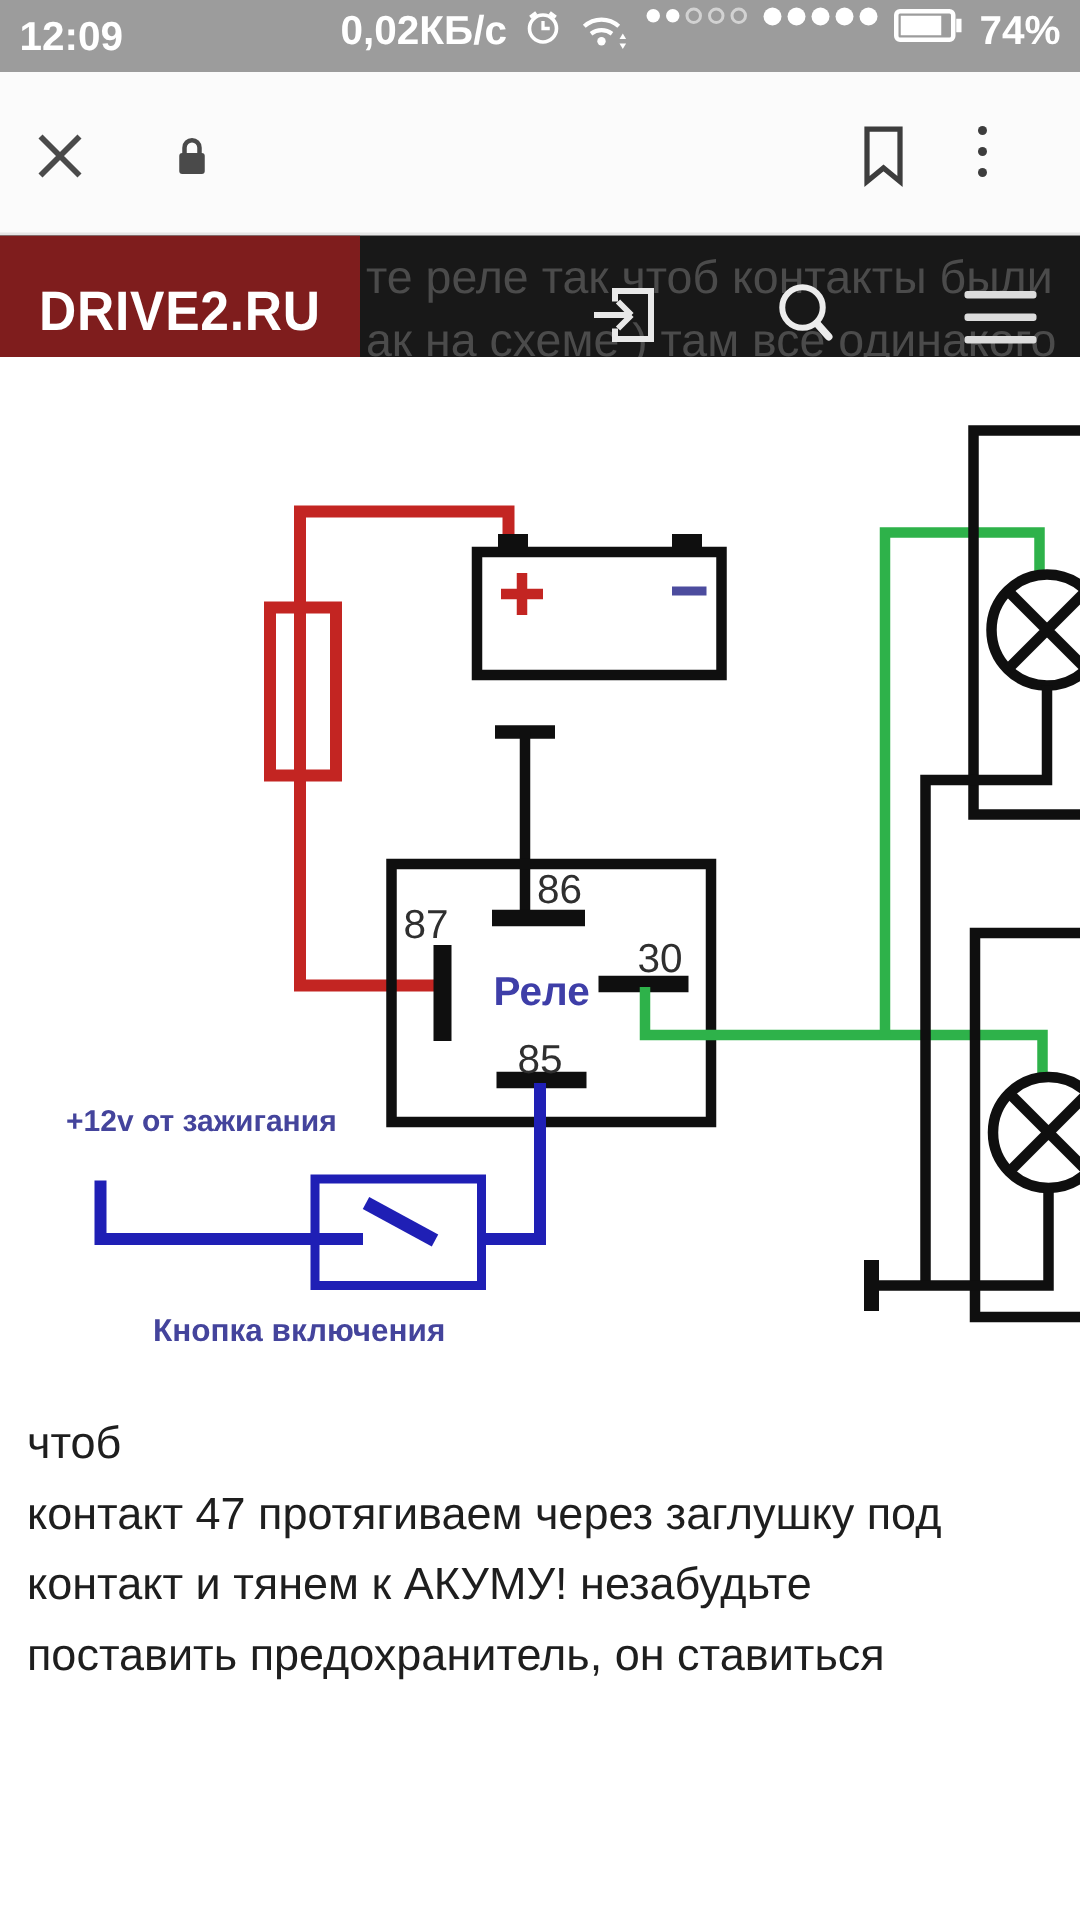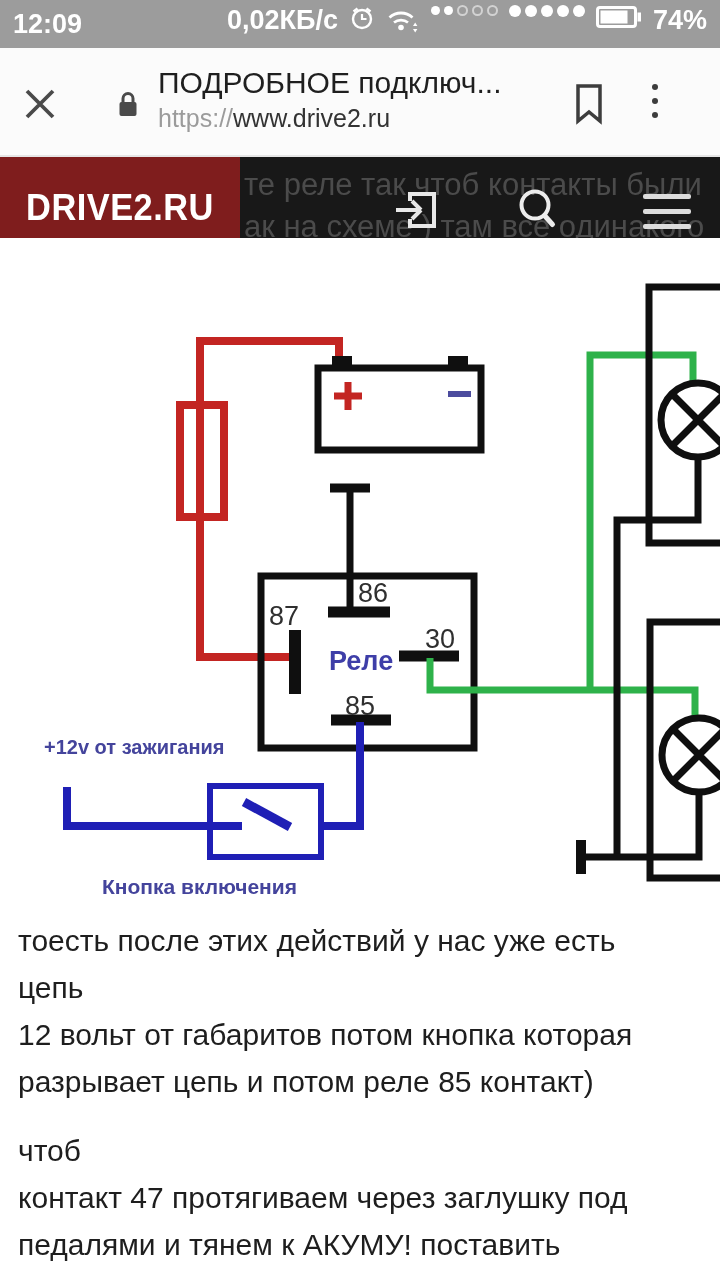--- a/index.html
+++ b/index.html
@@ -115,26 +115,20 @@
     <svg width="36" height="36" viewBox="0 0 36 36">
       <path d="M5 5 L31 31 M31 5 L5 31" stroke="#4a4a4a" stroke-width="3.8"></path>
     </svg>
   </span>
   <span class="lock">
     <svg width="24" height="30" viewBox="0 0 24 30">
       <path d="M7 13 V8.5 a5 5 0 0 1 10 0 V13" fill="none" stroke="#4a4a4a" stroke-width="3"></path>
       <rect x="3.5" y="12" width="17" height="14" rx="2" fill="#4a4a4a"></rect>
     </svg>
   </span>
-  <div class="title-block">
-    <div class="page-title">ПОДРОБНОЕ подключ...</div>
-    <div class="page-url">
-      <span class="url-scheme">https://</span><span class="url-host">www.drive2.ru</span>
-    </div>
-  </div>
   <span class="bookmark-btn">
     <svg width="34" height="44" viewBox="0 0 34 44">
       <path d="M6 4 H28 V39 L17 30 L6 39 Z" fill="none" stroke="#3d3d3d" stroke-width="3.5"></path>
     </svg>
   </span>
   <span class="kebab">
       <i></i>
       <i></i>
       <i></i>
     </span>
@@ -239,25 +233,19 @@
     <text x="227" y="367" font-size="27" fill="#2f2f2f">87</text>
     <text x="383" y="390" font-size="27" fill="#2f2f2f">30</text>
     <text x="303" y="457" font-size="27" fill="#2f2f2f">85</text>
     <text x="287" y="412" font-size="27" font-weight="bold" fill="#3e3ea8">Реле</text>
     <text x="2" y="496" font-size="20" font-weight="bold" fill="#44449c">+12v от зажигания</text>
     <text x="60" y="636" font-size="21" font-weight="bold" fill="#44449c">Кнопка включения</text>
   </svg>
 </div>
 
 <div class="article">
-  <div class="p1">
-    <div class="line">тоесть после этих действий у нас уже есть</div>
-    <div class="line">цепь</div>
-    <div class="line">12 вольт от габаритов потом кнопка которая</div>
-    <div class="line">разрывает цепь и потом реле 85 контакт)</div>
-  </div>
   <div class="p2">
     <div class="line">чтоб</div>
     <div class="line">контакт 47 протягиваем через заглушку под</div>
-    <div class="line">педалями и тянем к АКУМУ! поставить</div>
+    <div class="line">контакт и тянем к АКУМУ! незабудьте</div>
     <div class="line">поставить предохранитель, он ставиться</div>
   </div>
 </div>
 
 </body></html>

